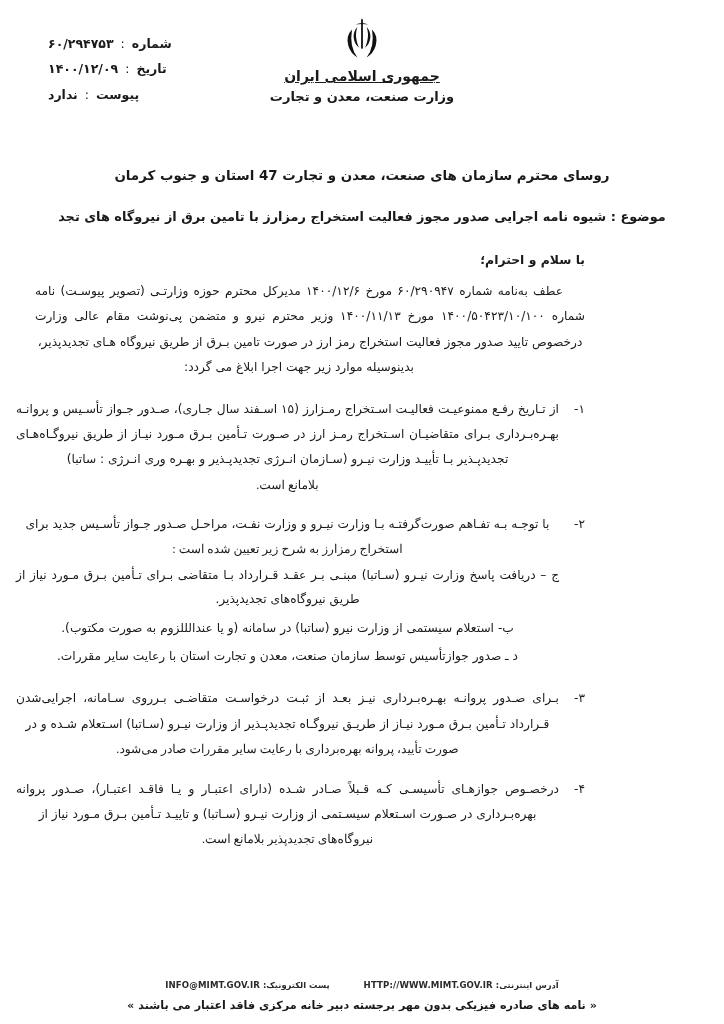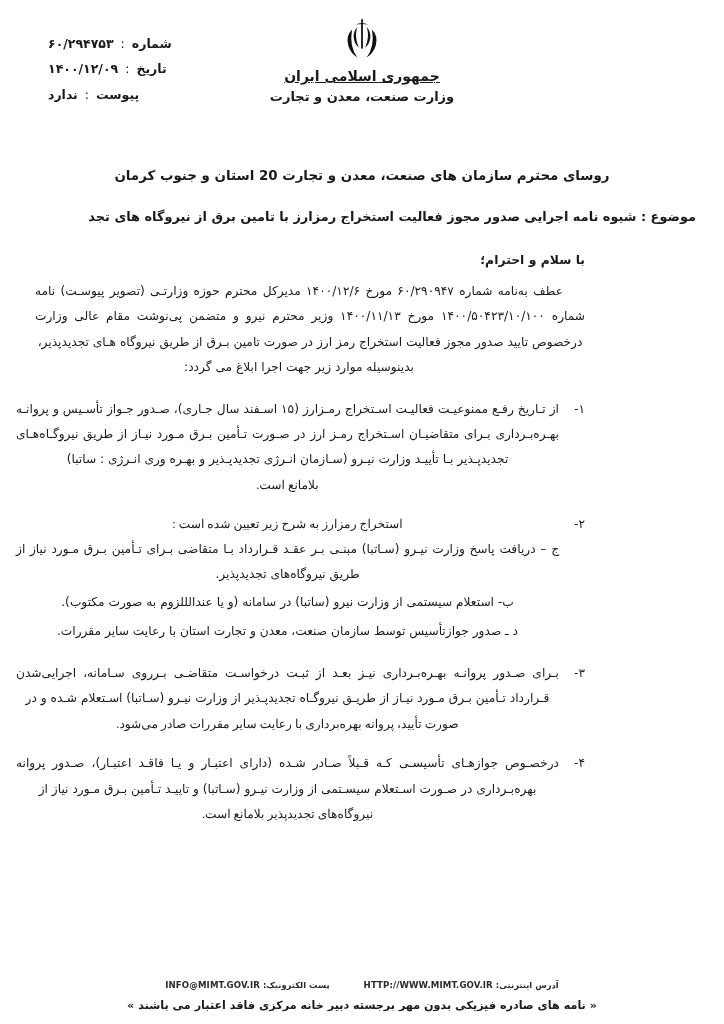--- a/index.html
+++ b/index.html
@@ -113,21 +113,21 @@
 
   .addressee {
     text-align: center;
     font-size: 13.4px;
     font-weight: 700;
     letter-spacing: .1px;
     margin: 0 0 26px 0;
     padding: 0 20px;
   }
   .subject {
-    text-align: right;
+    text-align: center;
     font-size: 12.9px;
     font-weight: 700;
     letter-spacing: .1px;
     margin: 0 0 28px 0;
     padding: 0 14px;
     white-space: nowrap;
     overflow: hidden;
   }
   .salutation {
     text-align: right;
@@ -266,21 +266,21 @@
         </g>
       </svg>
       <div class="org-line-1">جمهوری اسلامی ایران</div>
       <div class="org-line-2">وزارت صنعت، معدن و تجارت</div>
     </div>
 
   </div>
 
   <div class="content">
 
-    <div class="addressee">روسای محترم سازمان های صنعت، معدن و تجارت 20 استان و جنوب کرمان</div>
+    <div class="addressee">روسای محترم سازمان های صنعت، معدن و تجارت 47 استان و جنوب کرمان</div>
 
     <div class="subject">موضوع : شیوه نامه اجرایی صدور مجوز فعالیت استخراج رمزارز با تامین برق از نیروگاه های تجد</div>
 
     <div class="salutation">با سلام و احترام؛</div>
 
     <p class="intro">
       <span>عطف به‌نامه شماره ۶۰/۲۹۰۹۴۷ مورخ ۱۴۰۰/۱۲/۶ مدیرکل محترم حوزه وزارتـی (تصویر پیوسـت) نامه شماره ۱۴۰۰/۵۰۴۲۳/۱۰/۱۰۰ مورخ ۱۴۰۰/۱۱/۱۳ وزیر محترم نیرو و متضمن پی‌نوشت مقام عالی وزارت درخصوص تایید صدور مجوز فعالیت استخراج رمز ارز در صورت تامین بـرق از طریق نیروگاه هـای تجدیدپذیر،</span>
       <span class="lastline">بدینوسیله موارد زیر جهت اجرا ابلاغ می گردد:</span>
     </p>
 
@@ -290,20 +290,21 @@
         <span class="clause-num">۱-</span>
         <span class="clause-body">
           <span>از تـاریخ رفـع ممنوعیـت فعالیـت اسـتخراج رمـزارز (۱۵ اسـفند سال جـاری)، صـدور جـواز تأسـیس و پروانـه بهـره‌بـرداری بـرای متقاضیـان اسـتخراج رمـز ارز در صـورت تـأمین بـرق مـورد نیـاز از طریق نیروگـاه‌هـای تجدیدپـذیر بـا تأییـد وزارت نیـرو (سـازمان انـرژی تجدیدپـذیر و بهـره وری انـرژی : ساتبا)</span>
           <span class="tail">بلامانع است.</span>
         </span>
       </li>
 
       <li class="clause">
         <span class="clause-num">۲-</span>
         <span class="clause-body">
+          <span>با توجـه بـه تفـاهم صورت‌گرفتـه بـا وزارت نیـرو و وزارت نفـت، مراحـل صـدور جـواز تأسـیس جدید برای</span>
           <span class="tail">استخراج رمزارز به شرح زیر تعیین شده است :</span>
           <span class="subclause-list">
             <span class="subclause wrap" style="display:block">ج – دریافت پاسخ وزارت نیـرو (سـاتبا) مبنـی بـر عقـد قـرارداد بـا متقاضی بـرای تـأمین بـرق مـورد نیاز از طریق نیروگاه‌های تجدیدپذیر.</span>
             <span class="subclause" style="display:block">ب- استعلام سیستمی از وزارت نیرو (ساتبا) در سامانه (و یا عندالللزوم به صورت مکتوب).</span>
             <span class="subclause" style="display:block">د ـ صدور جوازتأسیس توسط سازمان صنعت، معدن و تجارت استان با رعایت سایر مقررات.</span>
           </span>
         </span>
       </li>
 
       <li class="clause">

